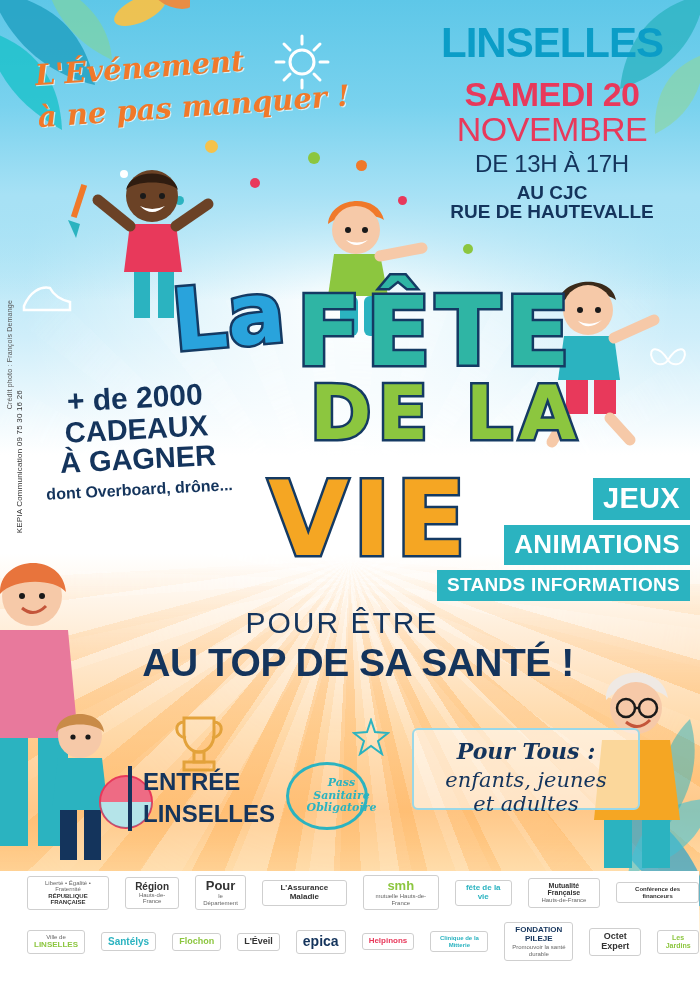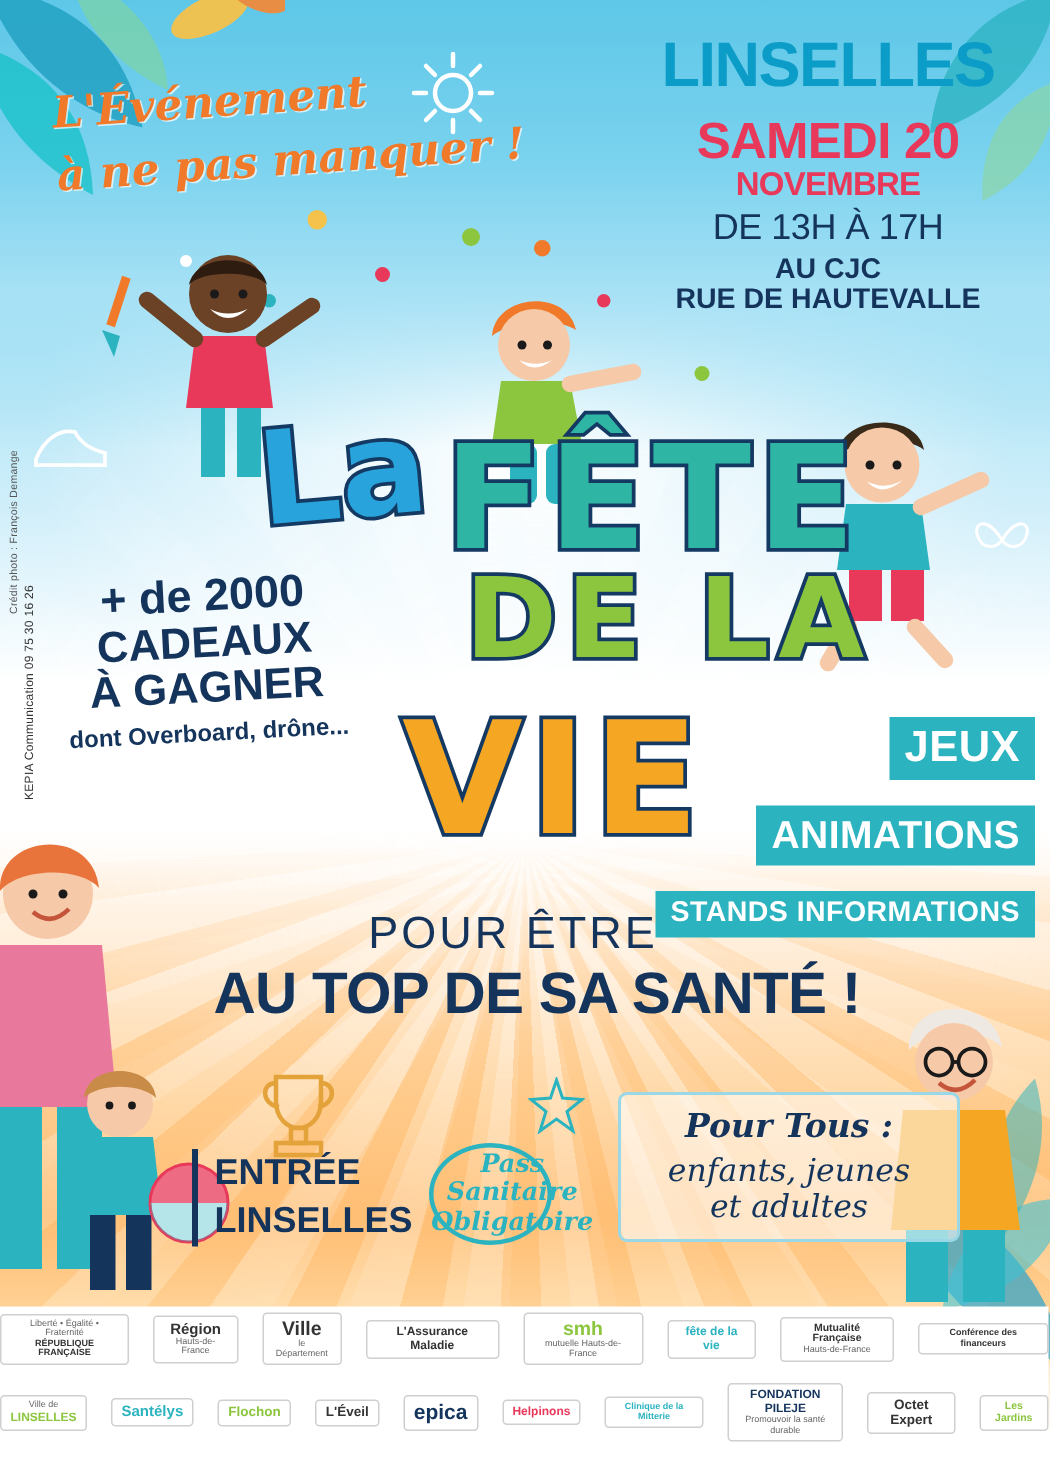--- a/index.html
+++ b/index.html
@@ -35,21 +35,21 @@
   }
   .leaf{position:absolute;opacity:.95;}
   .confetti{position:absolute;border-radius:50%;}
 
   
   .event-info{
     position:absolute;right:14px;top:22px;width:268px;text-align:center;line-height:1.02;
   }
   .ev-city{font-size:42px;font-weight:bold;color:#0b9dc7;letter-spacing:-1px;}
   .ev-date{font-size:34px;font-weight:bold;color:#e8395b;letter-spacing:-.5px;margin-top:12px;}
-  .ev-month{font-size:22px;font-weight:bold;color:#e8395b;letter-spacing:-.5px;}
+  .ev-month{font-size:34px;font-weight:normal;color:#e8395b;letter-spacing:-.5px;}
   .ev-hours{font-size:24px;font-weight:normal;color:#14345c;margin-top:6px;letter-spacing:-.3px;}
   .ev-place{font-size:19px;font-weight:bold;color:#14345c;margin-top:6px;}
   .ev-addr{font-size:19px;font-weight:bold;color:#14345c;}
 
   
   .headline{
     position:absolute;left:36px;top:42px;width:350px;
     font-family:"DejaVu Serif", serif;font-style:italic;font-weight:bold;
     color:#f0792a;font-size:29px;line-height:1.45;
     text-shadow:1px 1px 0 rgba(255,255,255,.7);
@@ -69,60 +69,60 @@
     position:absolute;left:42px;top:382px;width:190px;text-align:center;color:#14345c;
     transform:rotate(-3deg);
   }
   .gifts .g1{font-size:30px;font-weight:bold;line-height:1.05;}
   .gifts .g2{font-size:29px;font-weight:bold;line-height:1.05;}
   .gifts .g3{font-size:29px;font-weight:bold;line-height:1.05;}
   .gifts .g4{font-size:16px;font-weight:bold;margin-top:6px;line-height:1.2;}
 
   
   .tags{position:absolute;right:10px;top:478px;text-align:right;}
-  .tag{display:inline-block;color:#fff;font-weight:bold;padding:4px 10px 5px;margin-bottom:17px;letter-spacing:.3px;}
+  .tag{display:inline-block;color:#fff;font-weight:bold;padding:4px 10px 5px;margin-bottom:5px;letter-spacing:.3px;}
   .tag-jeux{background:#2bb3c0;font-size:29px;}
   .tag-anim{background:#2bb3c0;font-size:26px;}
   .tag-stands{background:#2bb3c0;font-size:19px;}
 
   
   .slogan1{position:absolute;left:0;right:16px;top:606px;text-align:center;font-size:30px;font-weight:normal;color:#14345c;letter-spacing:2px;}
   .slogan2{position:absolute;left:16px;right:0;top:641px;text-align:center;font-size:39px;font-weight:bold;color:#14345c;letter-spacing:-.5px;}
 
   
   .entree{position:absolute;left:128px;top:766px;width:140px;color:#14345c;font-weight:bold;font-size:24px;line-height:1.35;border-left:4px solid #14345c;padding-left:11px;}
 
   
   .pass{position:absolute;left:286px;top:762px;width:76px;height:66px;}
   .pass-oval{width:76px;height:62px;border:3px solid #2bb3c0;border-radius:50%;display:flex;align-items:center;justify-content:center;}
-  .pass-txt{font-family:"DejaVu Serif", serif;font-style:italic;font-weight:bold;color:#2bb3c0;font-size:17px;text-align:center;line-height:1.15;margin-left:29px;}
+  .pass-txt{font-family:"DejaVu Serif", serif;font-style:italic;font-weight:bold;color:#2bb3c0;font-size:11px;text-align:center;line-height:1.15;margin-left:29px;}
 
   
   .pourtous{
-    position:absolute;left:412px;top:728px;width:228px;height:100px;
+    position:absolute;left:412px;top:728px;width:228px;height:82px;
     border:2px solid #9ad8e8;border-radius:6px;background:rgba(255,255,255,.55);
     text-align:center;font-family:"DejaVu Serif", serif;font-style:italic;color:#14345c;
     padding-top:8px;box-sizing:border-box;
   }
   .pourtous .p1{font-size:22px;font-weight:bold;}
   .pourtous .p2{font-size:21px;margin-top:4px;text-align:center;}
   .pourtous .p3{font-size:21px;}
 
   
   .credits{
     position:absolute;left:6px;top:300px;writing-mode:vertical-rl;transform:rotate(180deg);
     font-size:7px;color:#555;letter-spacing:.2px;
   }
   .credits2{
     position:absolute;left:15px;top:390px;writing-mode:vertical-rl;transform:rotate(180deg);
     font-size:8px;color:#333;letter-spacing:.2px;
   }
 
   
-  .logos{position:absolute;left:0;right:1px;bottom:8px;height:110px;background:#fff;}
+  .logos{position:absolute;left:0;right:1px;bottom:8px;height:110px;background:#fff;padding-left:27px;}
   .logo-row{display:flex;align-items:center;justify-content:center;gap:16px;}
   .logo-row.r1{margin-top:4px;}
   .logo-row.r2{margin-top:12px;}
   .logo{display:flex;flex-direction:column;align-items:center;justify-content:center;font-size:7px;color:#333;text-align:center;line-height:1.1;}
   .logo .nm{font-weight:bold;font-size:10px;}
   .logo .sub{font-size:6px;color:#666;}
   .chip{border:1px solid #cfcfcf;border-radius:3px;padding:3px 6px;background:#fff;}
 
   
   .kid{position:absolute;}
@@ -334,21 +334,21 @@
     <div class="logo-row r1">
       <div class="logo chip">
         <span class="sub">Liberté • Égalité • Fraternité</span>
         <span class="nm" style="font-size:6px">RÉPUBLIQUE FRANÇAISE</span>
       </div>
       <div class="logo chip">
         <span class="nm">Région</span>
         <span class="sub">Hauts-de-France</span>
       </div>
       <div class="logo chip">
-        <span class="nm" style="font-size:13px">Ville</span>
+        <span class="nm" style="font-size:13px">Pour</span>
         <span class="sub">le Département</span>
       </div>
       <div class="logo chip">
         <span class="nm" style="font-size:8px">L'Assurance Maladie</span>
       </div>
       <div class="logo chip">
         <span class="nm" style="font-size:13px;color:#8cc63f">smh</span>
         <span class="sub">mutuelle Hauts-de-France</span>
       </div>
       <div class="logo chip">

